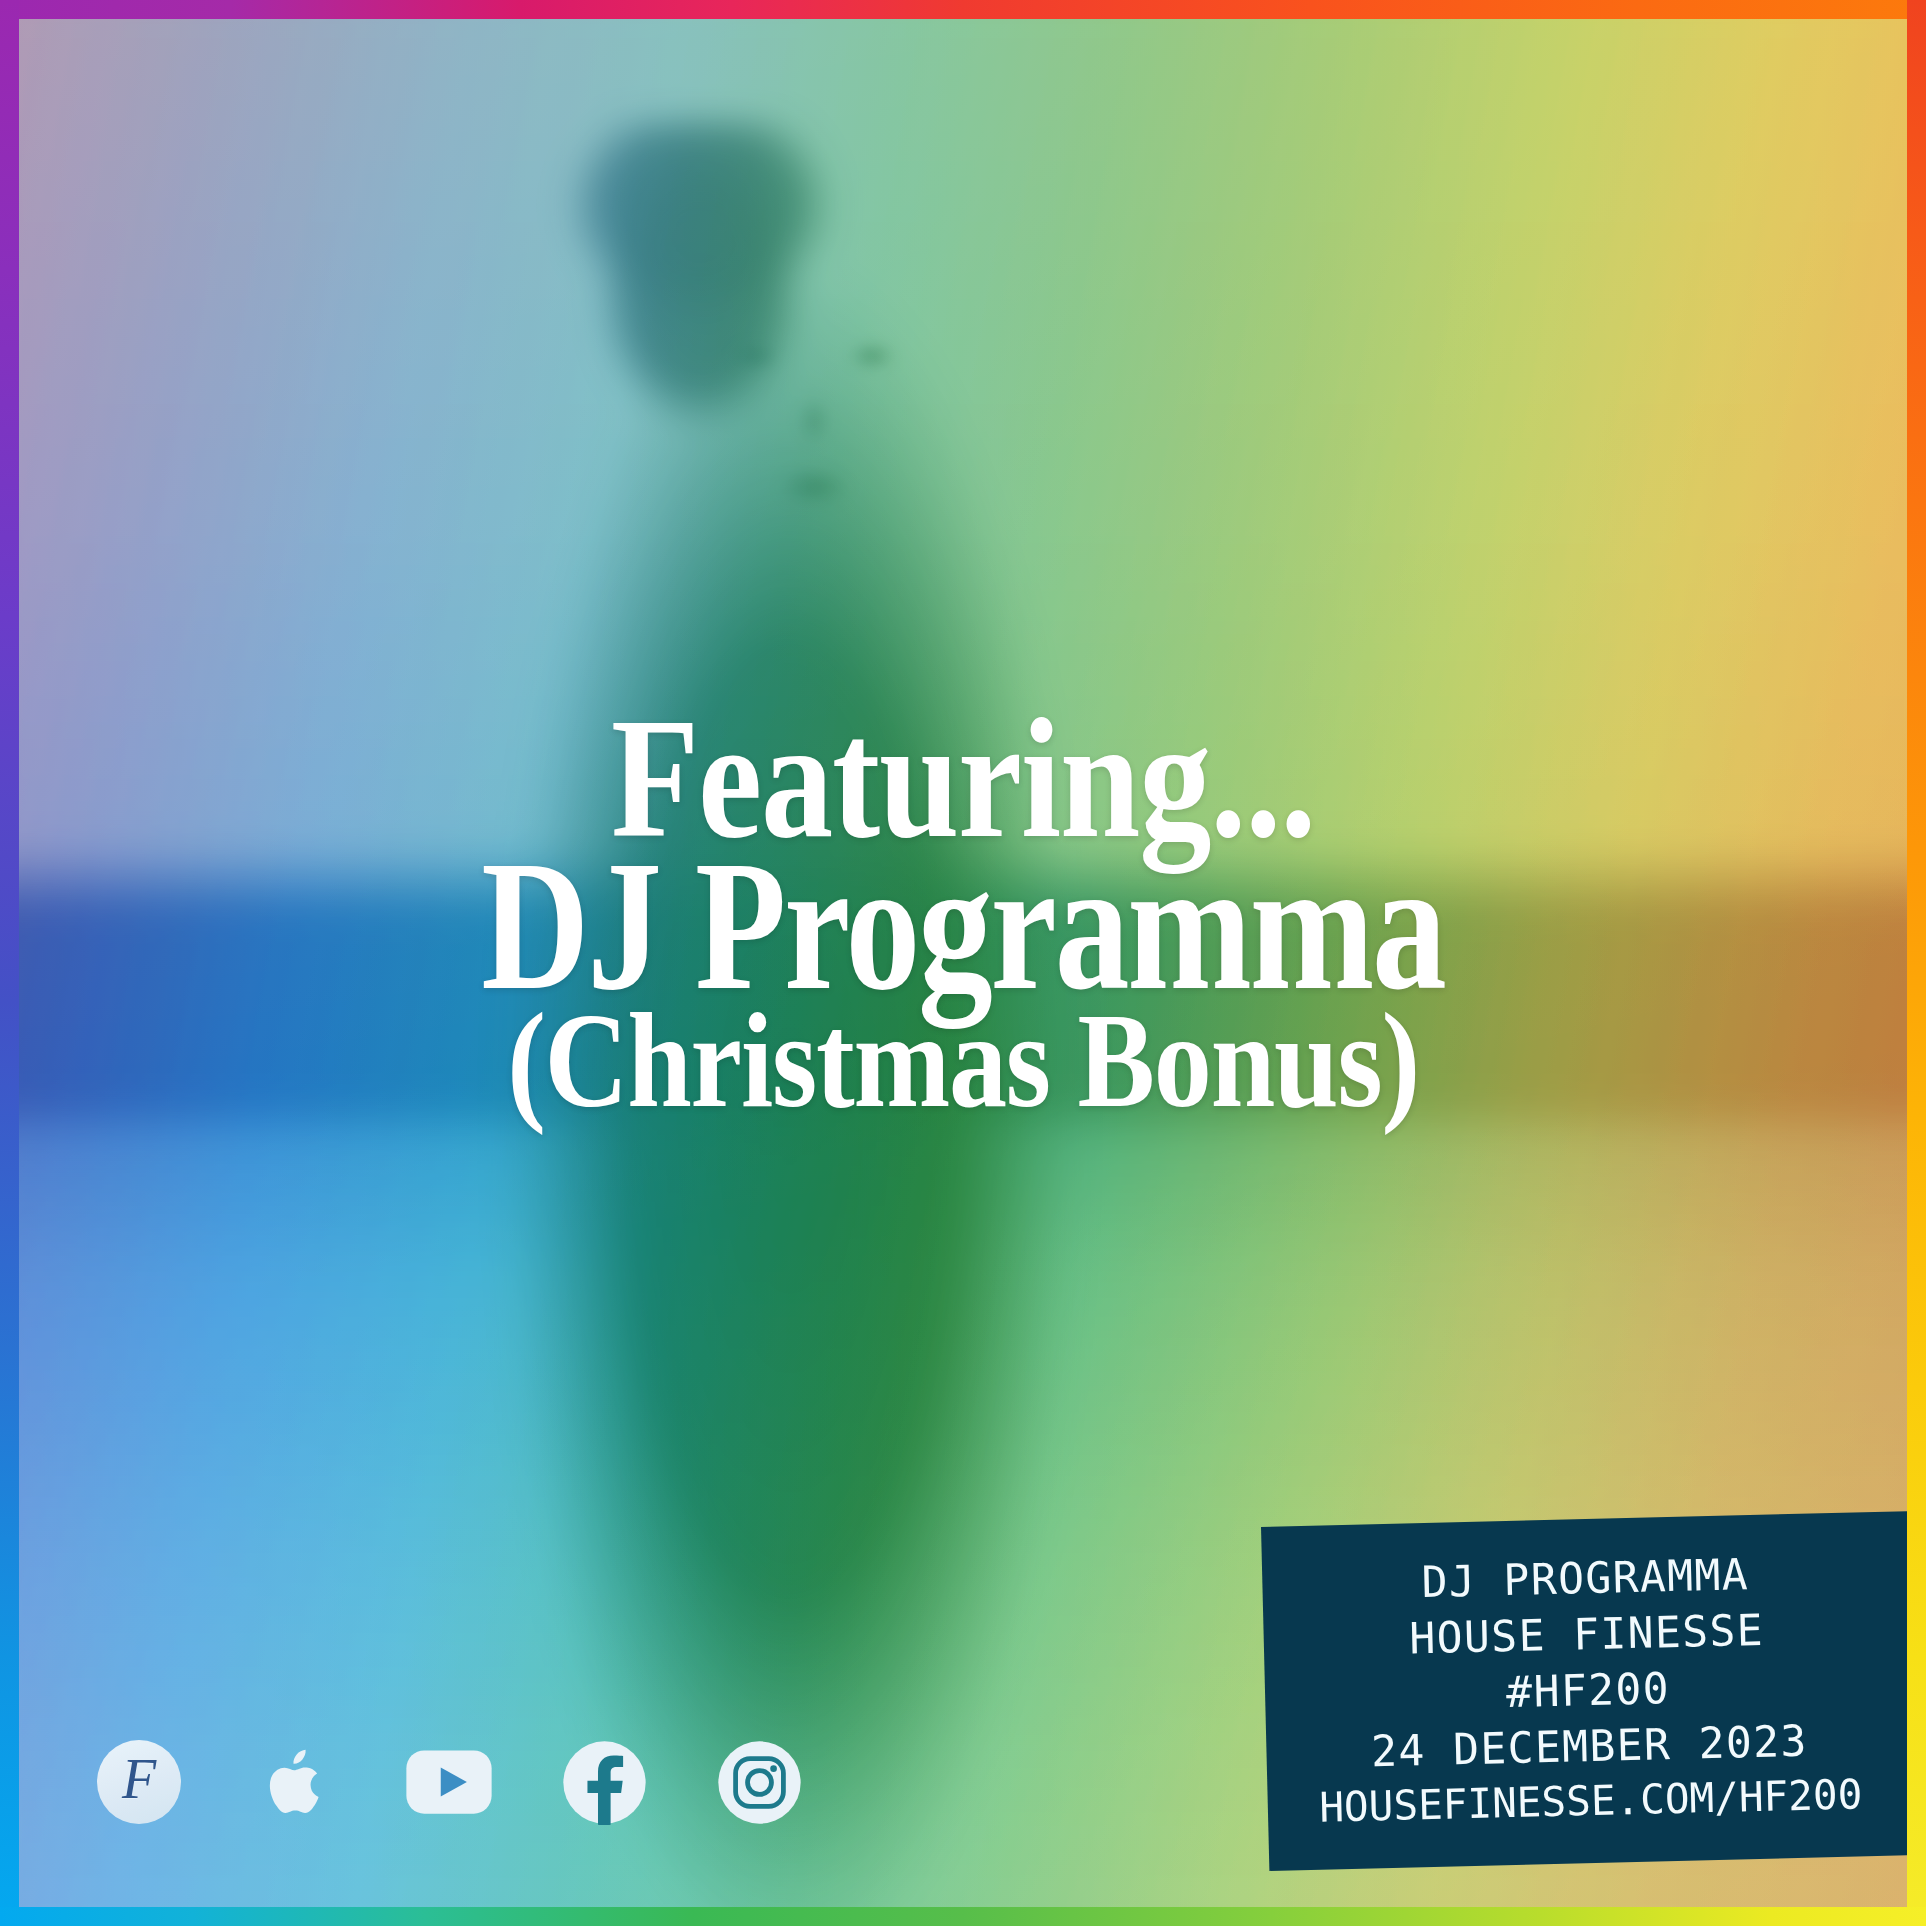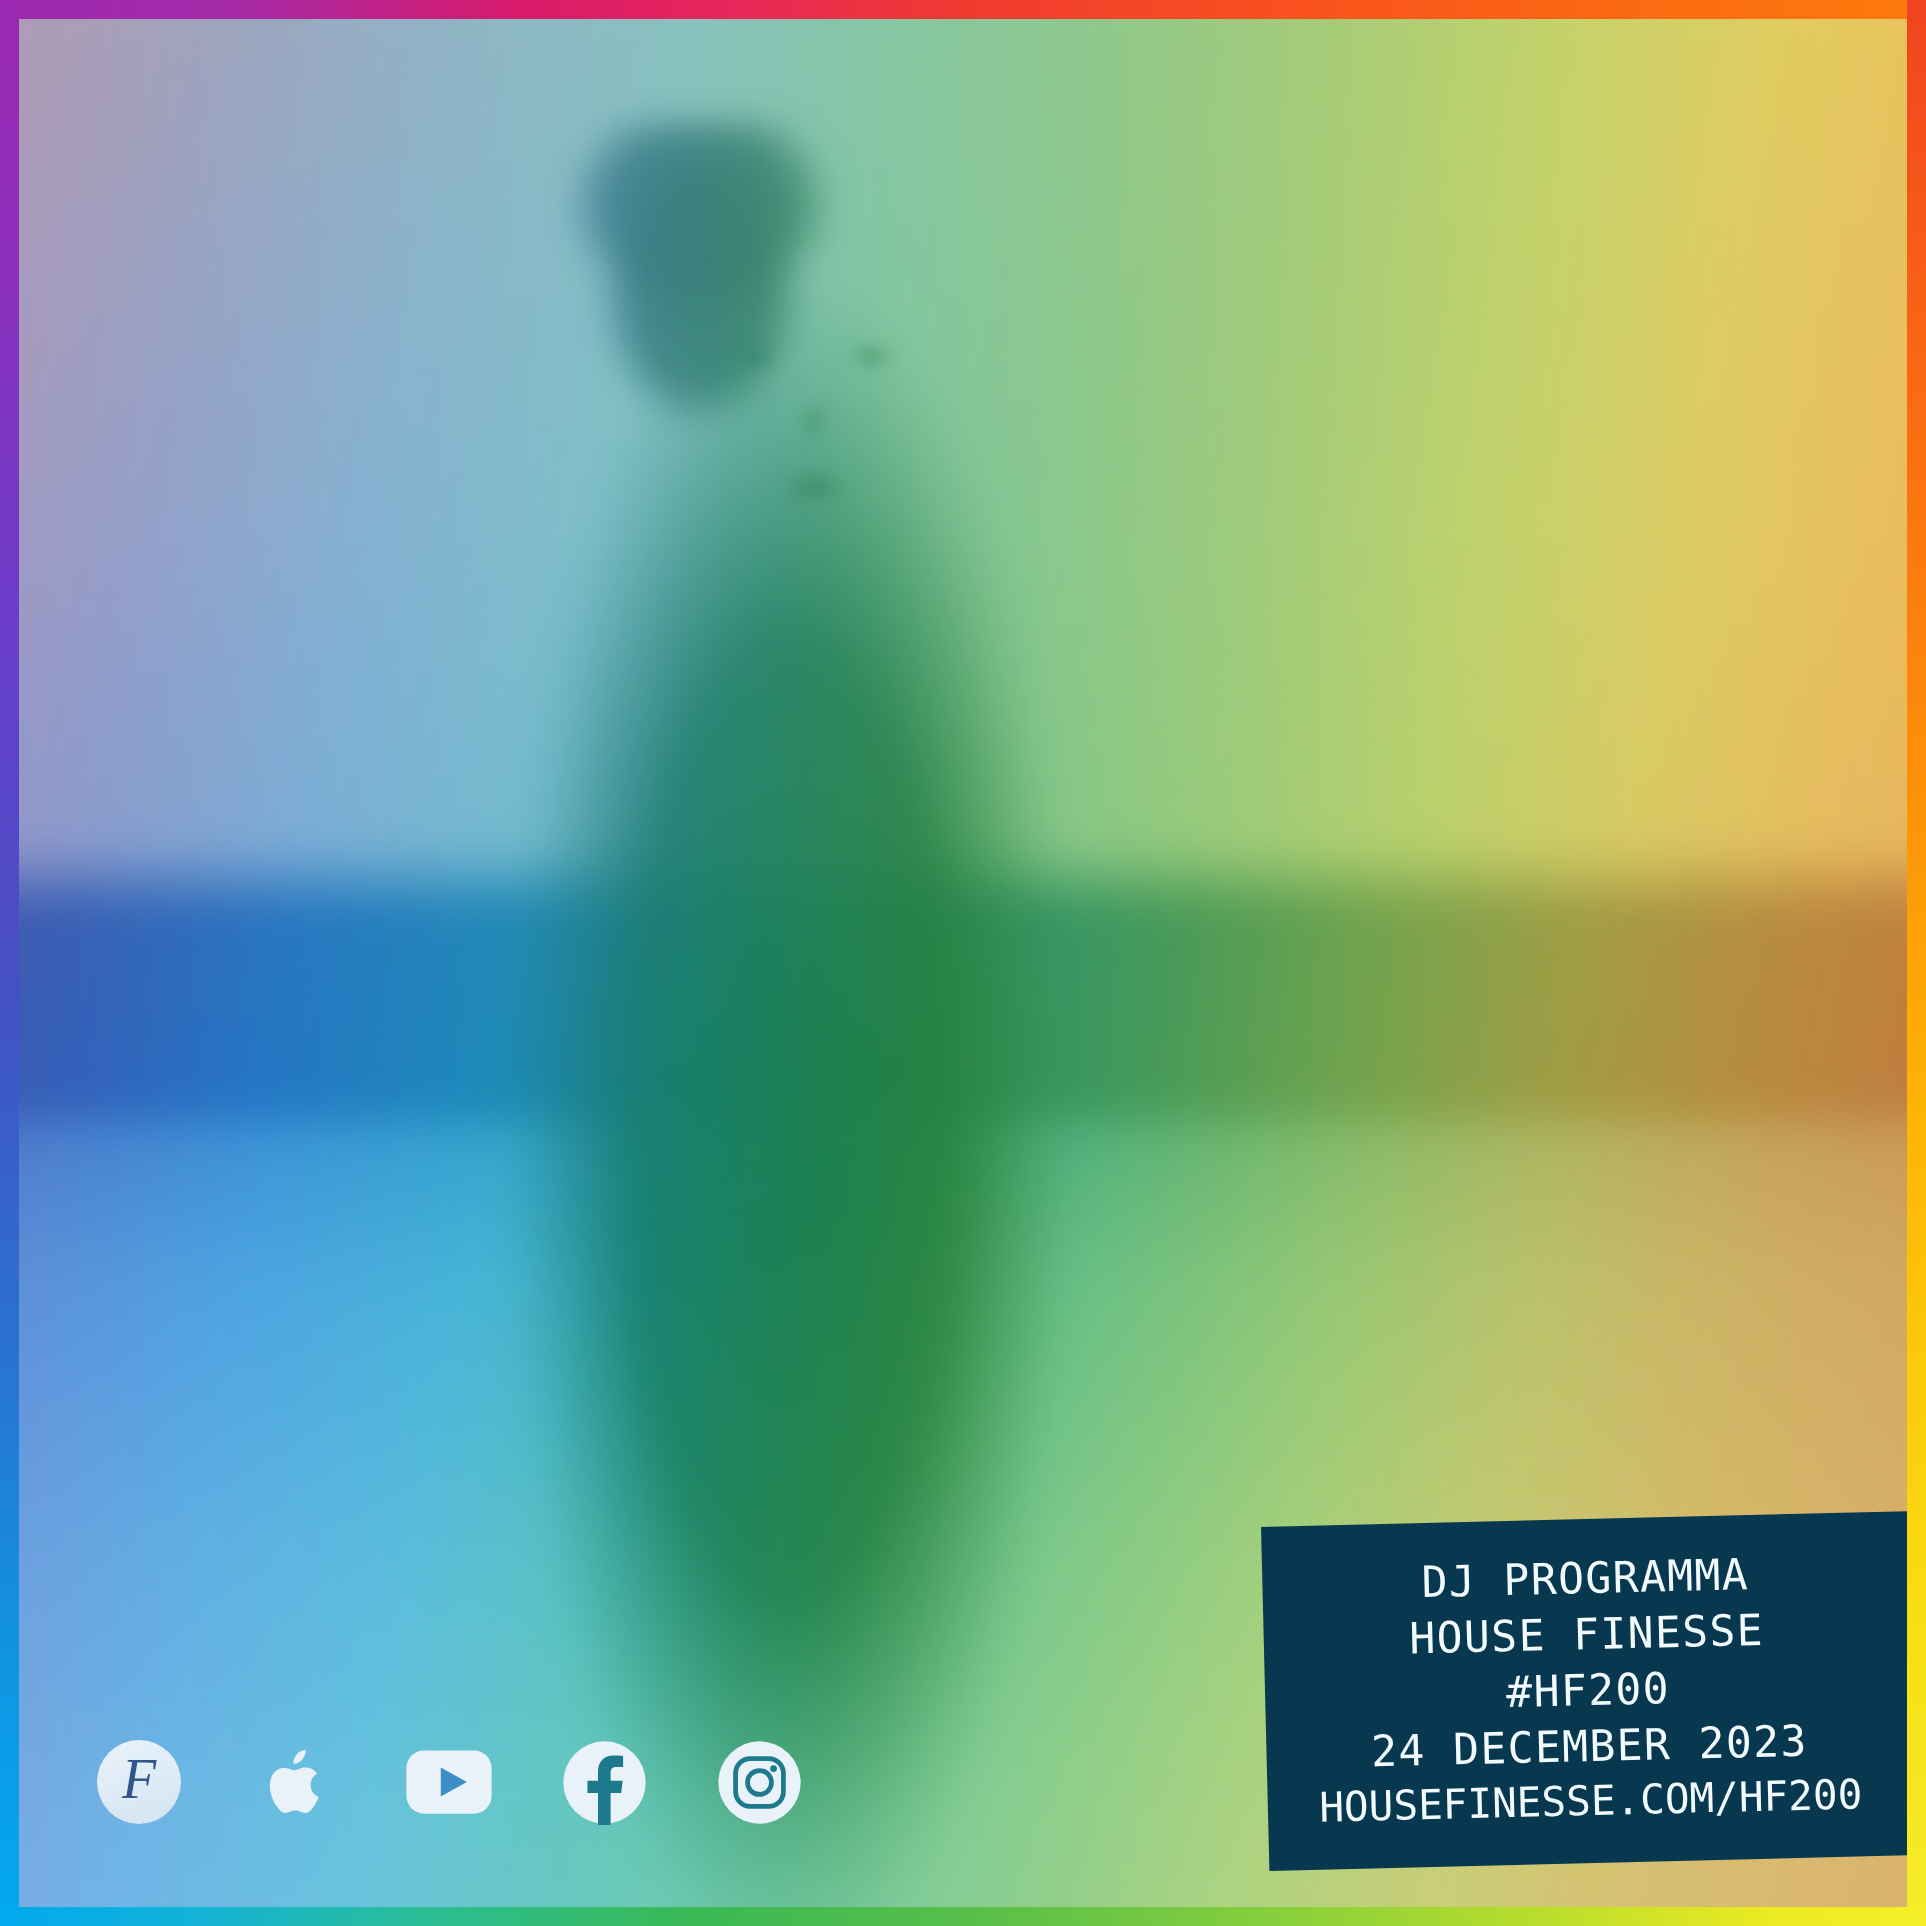--- a/index.html
+++ b/index.html
@@ -142,20 +142,25 @@
 <div id="poster">
 
   <div id="art">
     <div id="photo"></div>
     <div id="subject"></div>
     <div id="subject-face"></div>
     <div id="tint"></div>
     <div id="tint2"></div>
     <div id="warm"></div>
 
+    <div id="headline">
+      <span class="hl" id="hl1">Featuring...</span>
+      <span class="hl" id="hl2">DJ Programma</span>
+      <span class="hl" id="hl3">(Christmas Bonus)</span>
+    </div>
 
     <div id="infocard">
       <div id="infocard-inner">
         <span class="line">DJ PROGRAMMA</span>
         <span class="line">HOUSE FINESSE</span>
         <span class="line">#HF200</span>
         <span class="line">24 DECEMBER 2023</span>
         <span class="line url">HOUSEFINESSE.COM/HF200</span>
       </div>
     </div>

